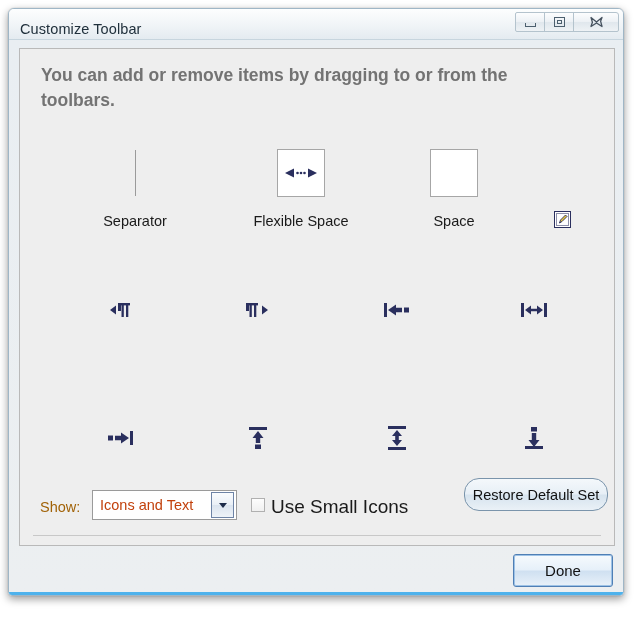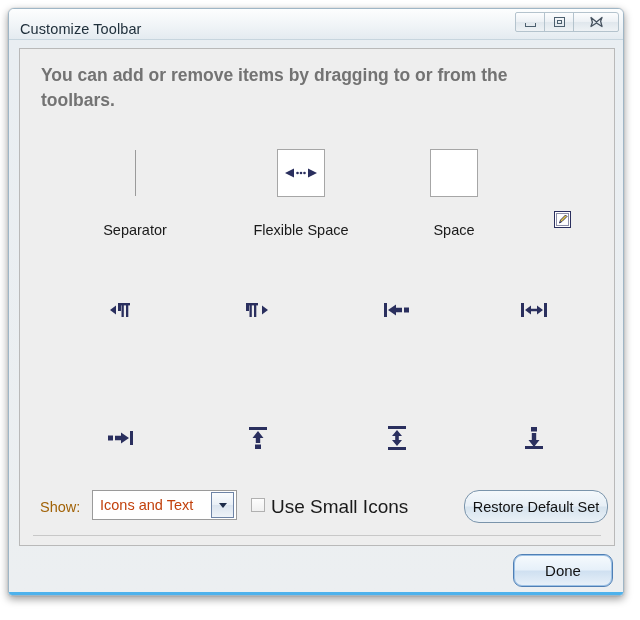--- a/index.html
+++ b/index.html
@@ -136,21 +136,21 @@
   }
   .item-art {
     height: 58px;
     display: flex;
     align-items: center;
     justify-content: center;
   }
   .item-label {
     font-size: 14.5px;
     color: #1a1a1a;
-    margin-top: 20px;
+    margin-top: 11px;
     white-space: nowrap;
   }
   .sep-line {
     width: 1px;
     height: 46px;
     background: #9a9a9a;
   }
   .box-icon {
     width: 48px;
     height: 48px;
@@ -253,21 +253,21 @@
   #small-icons-label {
     position: absolute;
     left: 251px;
     top: 23px;
     font-size: 19px;
     color: #1a1a1a;
   }
   #restore-btn {
     position: absolute;
     left: 444px;
-    top: 17px;
+    top: 5px;
     width: 144px;
     height: 33px;
     border: 1px solid #7a94ab;
     border-radius: 15px;
     background: linear-gradient(to bottom, #f4f8fb 0%, #e7eff6 48%, #d6e3ee 52%, #eaf1f7 100%);
     font-size: 14.5px;
     color: #111;
     display: flex;
     align-items: center;
     justify-content: center;
@@ -290,21 +290,21 @@
     top: 537px;
     height: 48px;
   }
   #done-btn {
     position: absolute;
     right: 0;
     top: 8px;
     width: 100px;
     height: 33px;
     border: 1px solid #4f7fb5;
-    border-radius: 9px;
+    border-radius: 3px;
     background: linear-gradient(to bottom, #f6fafd 0%, #e6f0f9 48%, #cfe0f1 52%, #e8f1f9 100%);
     box-shadow: 0 0 0 1px #9dc2e6 inset;
     font-size: 15px;
     color: #111;
     display: flex;
     align-items: center;
     justify-content: center;
     box-sizing: border-box;
     margin-left: 28px;
   }

